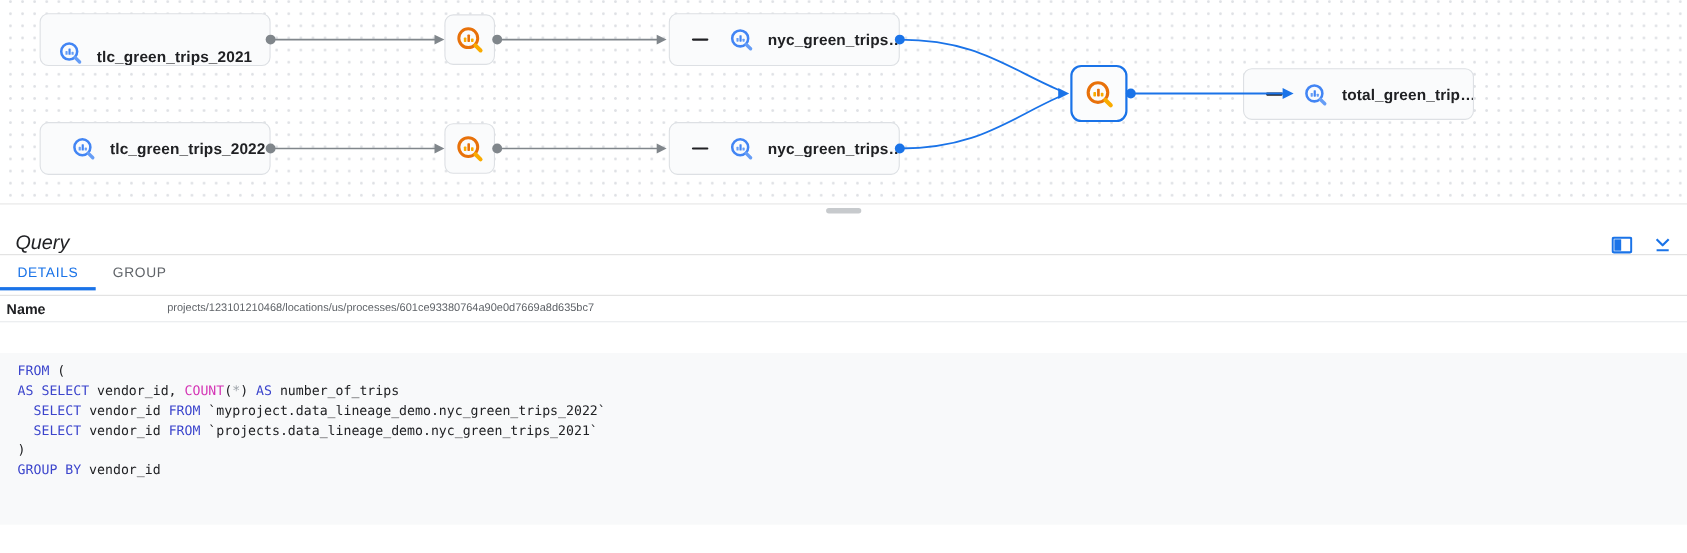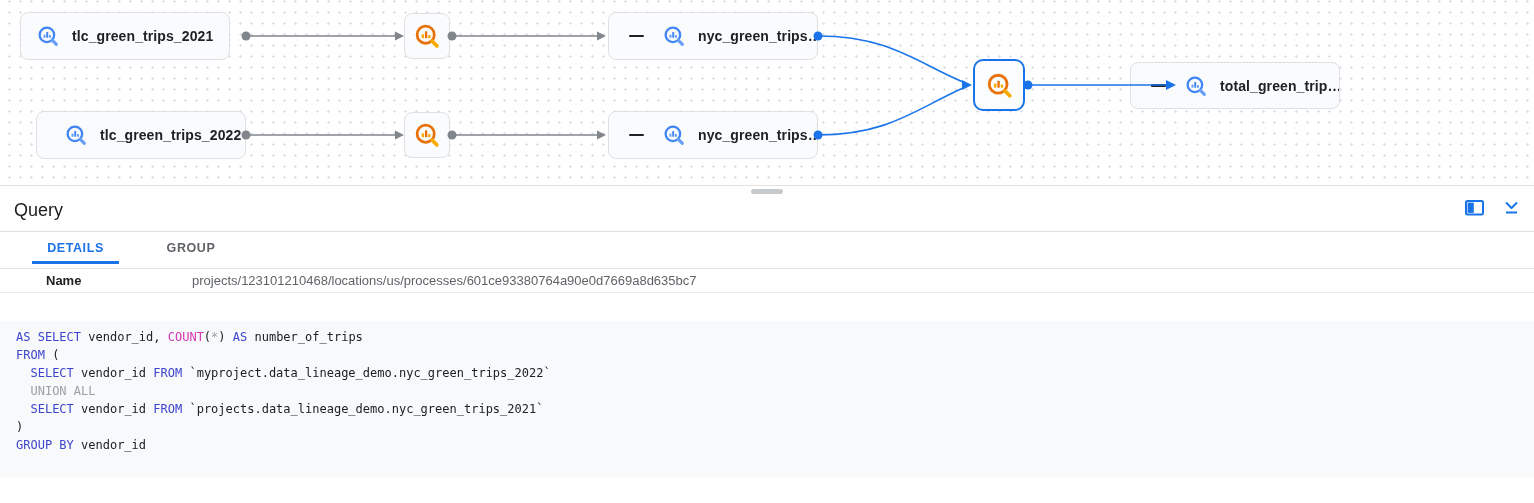--- a/index.html
+++ b/index.html
@@ -29,38 +29,38 @@
   .proc-node.selected { width:52px; height:52px; border:2px solid var(--accent);
     background:#fbfcfd; border-radius:10px; }
   .bq-icon, .q-icon { display:flex; flex:none; }
   .edges { position:absolute; left:0; top:0; z-index:3; pointer-events:none; }
 
   .resize-strip { position:relative; height:14px; background:#fff; }
   .resize-handle { position:absolute; left:751px; top:3px; width:32px; height:5px;
     border-radius:2.5px; background:#c7cacd; cursor:ns-resize; }
 
   
-  .panel-header { height:32px; display:flex; align-items:flex-start; padding:0 14px;
-    border-bottom:1px solid #e0e0e0; }
+  .panel-header { height:32px; display:flex; align-items:flex-end; padding:0 14px;
+    border-bottom:1px solid #e0e0e0;font-style:italic; }
   .panel-title { font-size:18px; color:#202124; flex:1; }
   .panel-actions { display:flex; align-items:center; gap:19px; }
   .icon-btn { background:none; border:none; cursor:pointer; display:flex; padding:0; }
 
   .tabbar { display:flex; height:32px; align-items:stretch; }
   .tab { display:flex; align-items:center; justify-content:center; cursor:pointer;
-    font-size:12.5px; font-weight:700; letter-spacing:.6px; color:#5f6368;
-    border:none; background:none; border-bottom:3px solid transparent; padding-top:3px;margin-left:32px; }
+    font-size:12.5px; font-weight:400; letter-spacing:.6px; color:#5f6368;
+    border:none; background:none; border-bottom:3px solid transparent; padding-top:3px; }
   .tab.active { color:var(--accent); border-bottom-color:var(--accent); }
   .tab-details { width:87px; }
   .tab-runs { width:80px; }
 
   .details-table { border-top:1px solid #e0e0e0; margin-top:4px; }
-  .detail-row { display:flex; height:24px; align-items:center; border-bottom:1px solid #e8eaed;padding-left:40px; }
+  .detail-row { display:flex; height:24px; align-items:center; border-bottom:1px solid #e8eaed; }
   .detail-key { width:152px; padding-left:6px; font-size:13px; font-weight:700; color:#202124; flex:none; }
-  .detail-value { font-size:13px; color:#5f6368; }
+  .detail-value { font-size:10px; color:#5f6368; }
 
   
   .sql-wrap { margin-top:28px; background:var(--code-bg); padding:7px 16px 24px 16px;
     height:156px; overflow:hidden; }
   .code-line { font-family:"DejaVu Sans Mono", monospace; font-size:12px; line-height:18px;
     white-space:pre; color:var(--code-text); }
   .tok-kw { color:var(--code-kw); }
   .tok-fn { color:var(--code-fn); }
   .tok-muted { color:var(--code-muted); }
   .tok-txt { color:var(--code-text); }
@@ -82,21 +82,21 @@
       <path d="M14 14 L17.6 17.6" stroke="#f9ab00" stroke-width="2.8" stroke-linecap="round"></path>
       <rect x="5.9" y="8.6" width="1.8" height="3.1" rx=".5" fill="#f9ab00"></rect>
       <rect x="8.4" y="6.4" width="1.8" height="5.3" rx=".5" fill="#e8710a"></rect>
       <rect x="10.9" y="9.2" width="1.8" height="2.5" rx=".5" fill="#f9ab00"></rect>
     </g>
   </defs>
 </svg>
 
 <div class="graph">
 
-  <div class="gnode table-node" style="left:20px; top:12px; width:210px;">
+  <div class="gnode table-node" style="left:36px; top:12px; width:210px;align-items:flex-end;">
     <span class="bq-icon">
       <svg width="22" height="22" viewBox="0 0 20 20">
           <use href="#bq-glass-blue"></use>
         </svg>
     </span>
     <span class="gnode-label">tlc_green_trips_2021</span>
   </div>
 
   <div class="gnode table-node" style="left:36px; top:111px; width:210px;padding-left:28px;">
     <span class="bq-icon">
@@ -233,22 +233,21 @@
 
   <div class="details-table">
     <div class="detail-row">
       <span class="detail-key">Name</span>
       <span class="detail-value">projects/123101210468/locations/us/processes/601ce93380764a90e0d7669a8d635bc7</span>
     </div>
   </div>
 
   <div class="sql-wrap">
     <div>
+        <div class="code-line"><span class="tok-kw">FROM</span><span class="tok-txt"> (</span></div>
         <div class="code-line"><span class="tok-kw">AS SELECT</span><span class="tok-txt"> vendor_id, </span><span class="tok-fn">COUNT</span><span class="tok-txt">(</span><span class="tok-muted">*</span><span class="tok-txt">) </span><span class="tok-kw">AS</span><span class="tok-txt"> number_of_trips</span></div>
-        <div class="code-line"><span class="tok-kw">FROM</span><span class="tok-txt"> (</span></div>
         <div class="code-line"><span class="tok-txt">  </span><span class="tok-kw">SELECT</span><span class="tok-txt"> vendor_id </span><span class="tok-kw">FROM</span><span class="tok-txt"> `myproject.data_lineage_demo.nyc_green_trips_2022`</span></div>
-        <div class="code-line"><span class="tok-txt">  </span><span class="tok-muted">UNION ALL</span></div>
         <div class="code-line"><span class="tok-txt">  </span><span class="tok-kw">SELECT</span><span class="tok-txt"> vendor_id </span><span class="tok-kw">FROM</span><span class="tok-txt"> `projects.data_lineage_demo.nyc_green_trips_2021`</span></div>
         <div class="code-line"><span class="tok-txt">)</span></div>
         <div class="code-line"><span class="tok-kw">GROUP BY</span><span class="tok-txt"> vendor_id</span></div>
       </div>
   </div>
 </div>
 
 </body></html>

